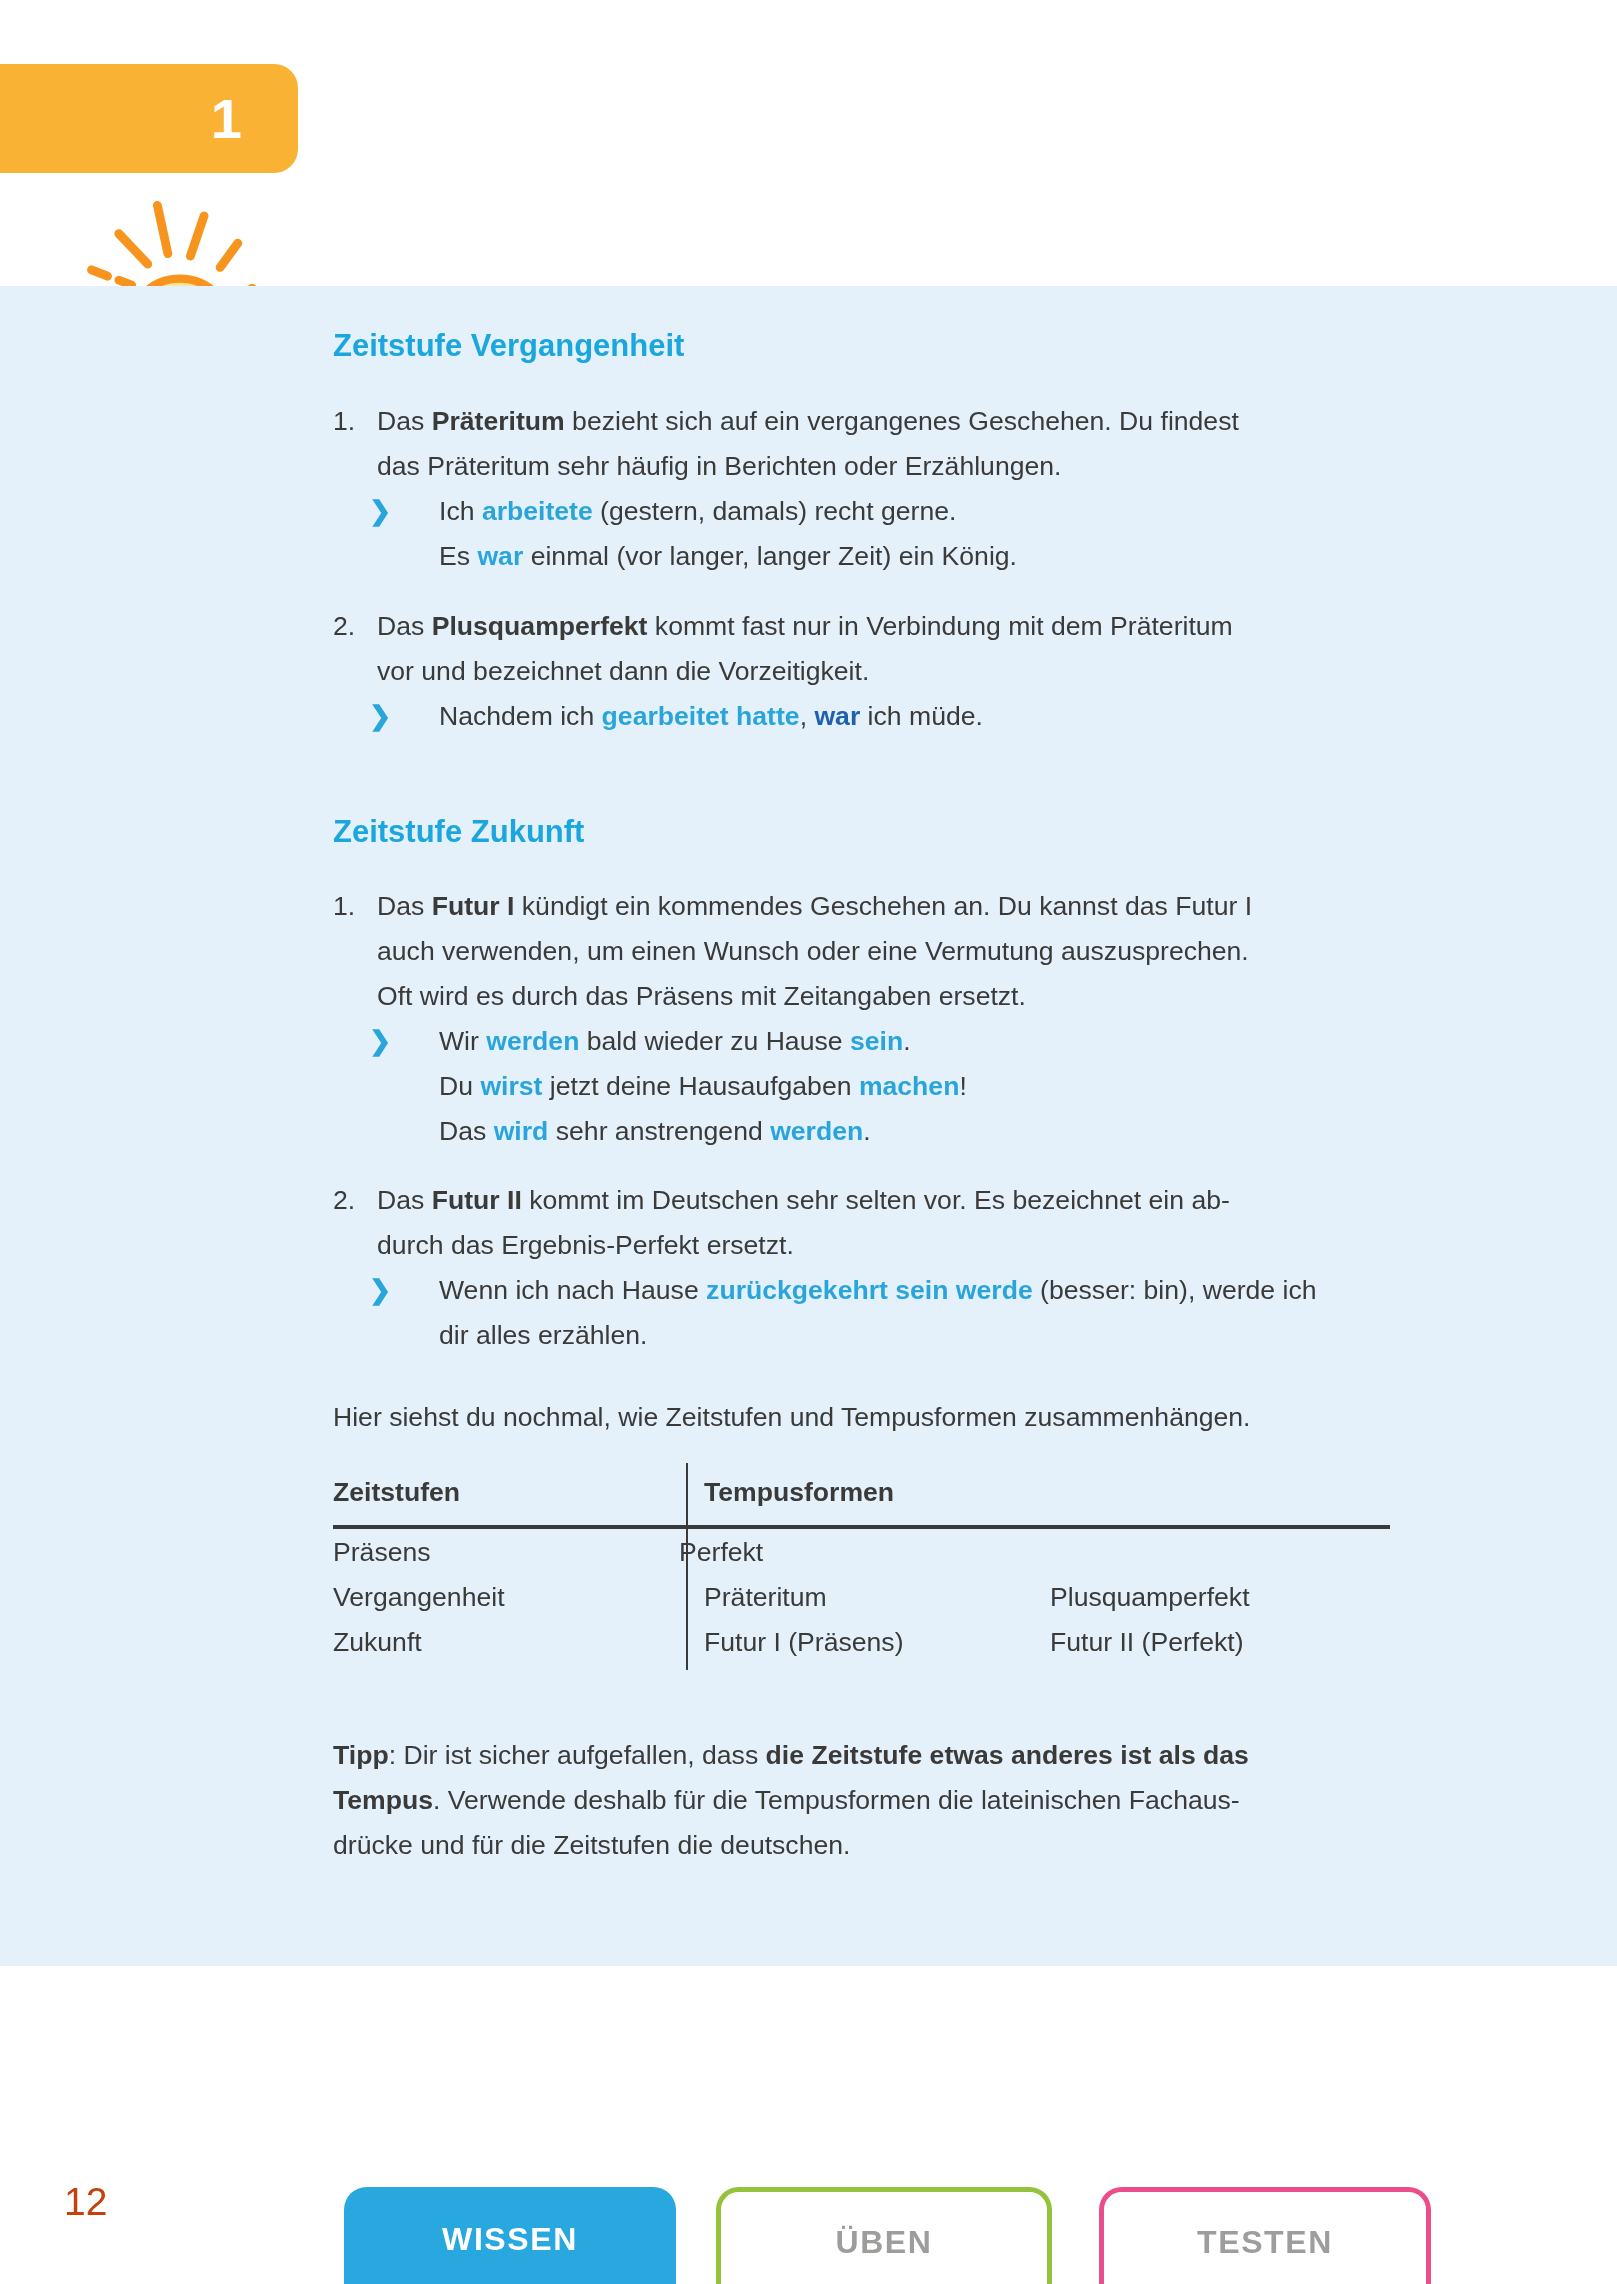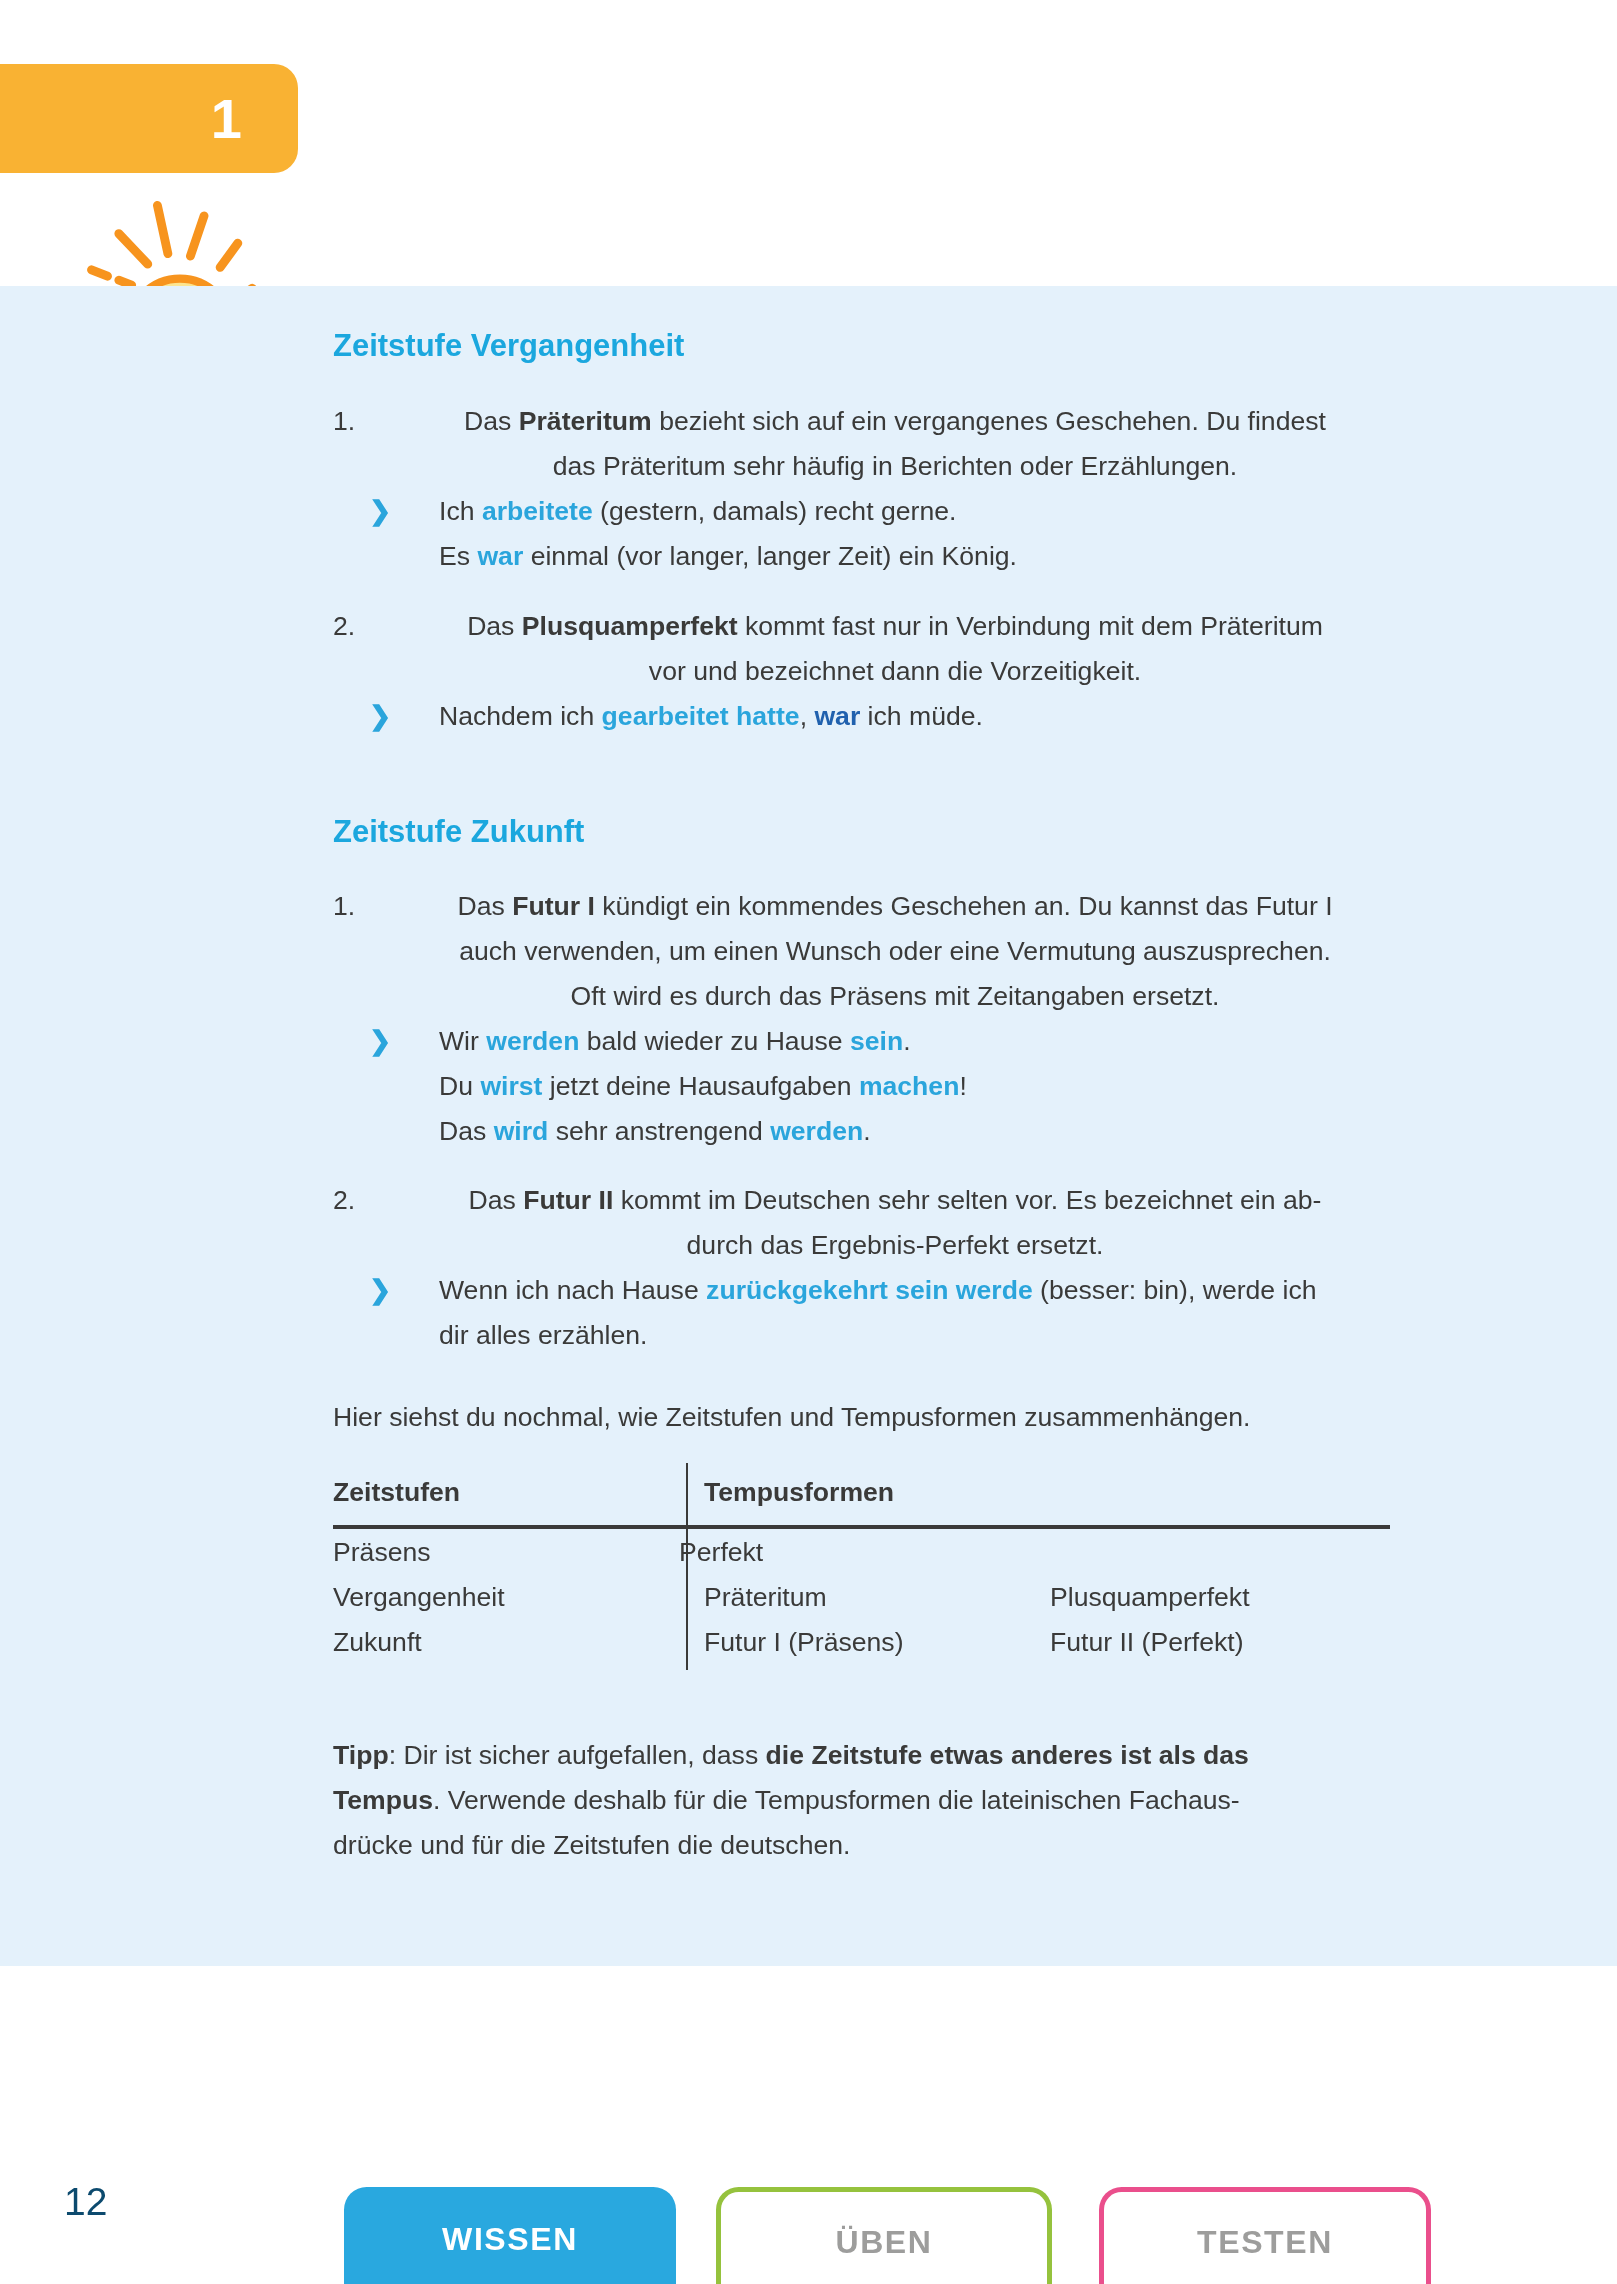--- a/index.html
+++ b/index.html
@@ -48,21 +48,21 @@
     width:1080px;
     font-size:26.6px;line-height:45px;
   }
   .section-heading{
     font-size:31px;line-height:39px;font-weight:700;
     color:var(--heading-blue);
   }
   .line{white-space:nowrap;}
   .item-para{display:flex;}
   .item-num{width:44px;flex:none;}
-  .para-lines{flex:1;min-width:0;text-align:center;}
+  .para-lines{flex:1;min-width:0;}
   .example{display:flex;margin-left:36px;}
   .example-marker{width:36px;flex:none;color:var(--highlight-blue);font-weight:700;}
   .example-lines{flex:1;min-width:0;margin-left:34px;}
   .seg-b{font-weight:700;}
   .seg-hb{font-weight:700;color:var(--highlight-blue);}
   .seg-db{font-weight:700;color:var(--highlight-darkblue);}
   
   .mh1{margin-bottom:34px;}
   .gap-item{margin-top:25px;}
   .gap-h2{margin-top:73px;margin-bottom:33px;}
@@ -74,21 +74,21 @@
   .trow{display:flex;align-items:flex-end;}
   .tcol1{width:371px;flex:none;}
   .tcol2{width:346px;flex:none;}
   .tcol3{flex:1;}
   .thead{font-weight:700;}
   .hrule{height:4px;background:var(--text-dark);width:1057px;margin-top:9.7px;margin-bottom:1.6px;border:none;}
   .tip{margin-top:68px;}
   
   .page-number{
     position:absolute;left:64px;top:2179px;
-    font-size:39px;line-height:45px;color:#0c4a6e;
+    font-size:39px;line-height:45px;color:#c2410c;
   }
   .footer-btn{
     position:absolute;top:2187px;height:105px;
     border-radius:22.6px 22.6px 0 0;
     display:flex;align-items:center;justify-content:center;
     font-weight:700;font-size:32px;letter-spacing:1.6px;
   }
   .btn-wissen{left:344px;width:332px;background:var(--button-blue);color:#ffffff;}
   .btn-ueben{left:716px;width:336px;background:#ffffff;border:5.6px solid var(--button-green);border-bottom:none;color:var(--button-gray-text);}
   .btn-testen{left:1099px;width:332px;background:#ffffff;border:5.6px solid var(--button-pink);border-bottom:none;color:var(--button-gray-text);}

